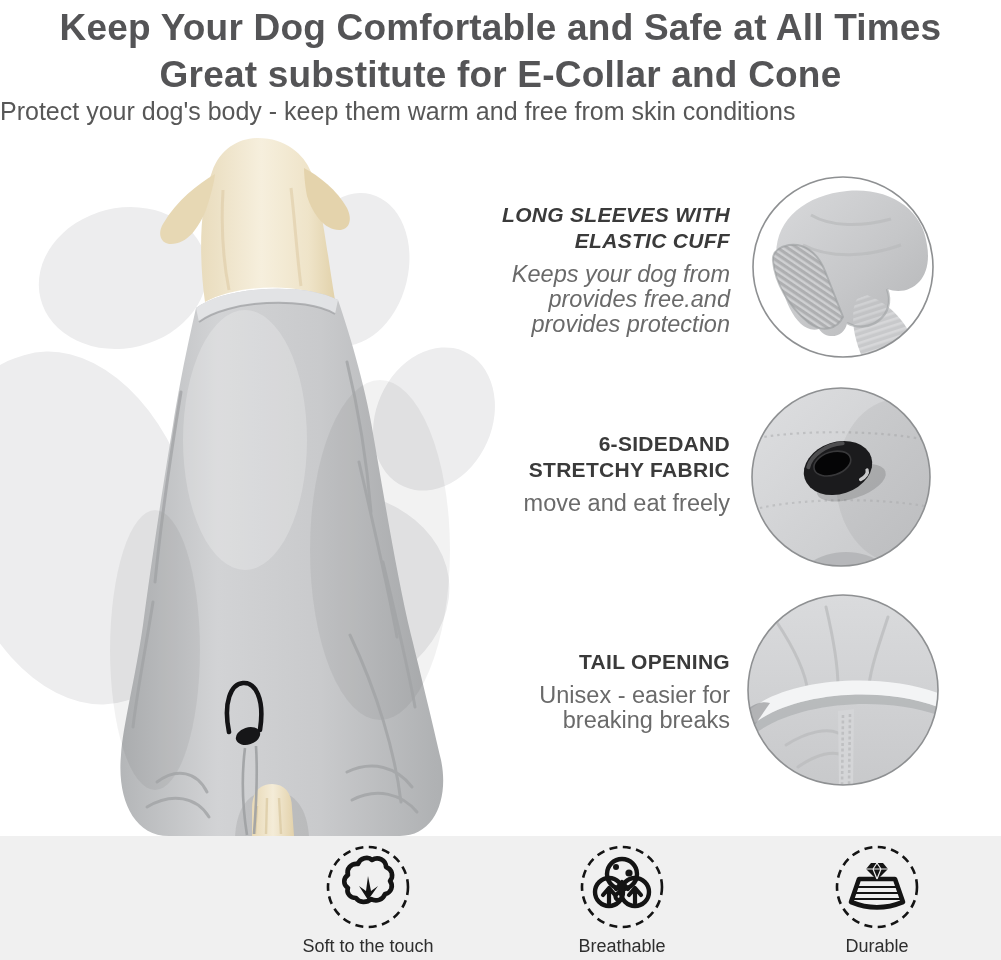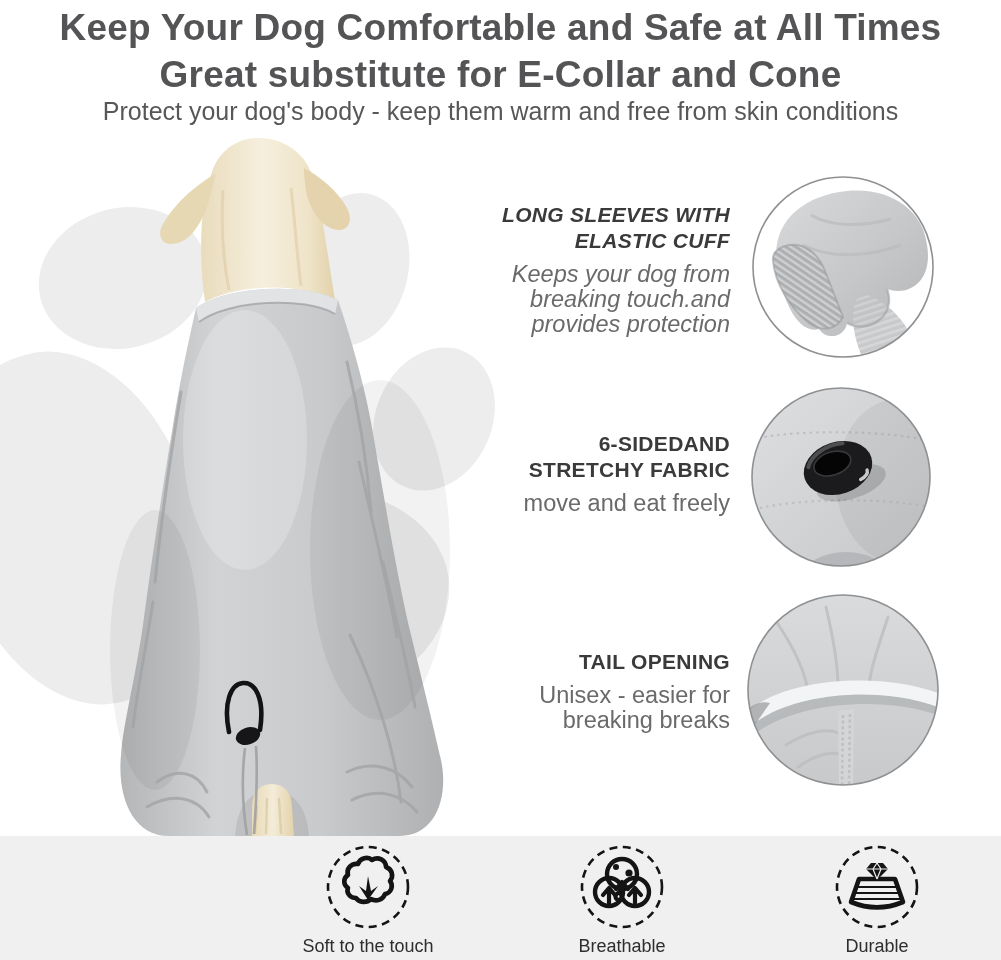--- a/index.html
+++ b/index.html
@@ -4,21 +4,21 @@
 <style>
   html,body{margin:0;padding:0;}
   body{width:1001px;height:960px;overflow:hidden;background:#ffffff;
        font-family:"Liberation Sans", sans-serif;}
   .stage{position:relative;width:1001px;height:960px;background:#ffffff;overflow:hidden;}
 
   
   .headline{position:absolute;left:0;top:4px;width:1001px;text-align:center;
             font-weight:bold;font-size:37px;line-height:47px;color:#545456;letter-spacing:.2px;}
   .headline .l2{display:block;}
-  .subtitle{position:absolute;left:0;top:97px;width:1001px;text-align:center;
+  .subtitle{position:absolute;left:0;top:97px;width:1001px;text-align:left;
             font-size:25px;color:#575757;}
 
   
   .paw{position:absolute;background:#ededee;border-radius:50%;z-index:1;}
   .paw.toe1{left:38px;top:208px;width:170px;height:140px;transform:rotate(-14deg);}
   .paw.toe2{left:296px;top:192px;width:112px;height:155px;transform:rotate(14deg);}
   .paw.toe3{left:376px;top:345px;width:116px;height:148px;transform:rotate(24deg);}
   .paw.pad1{left:-45px;top:348px;width:240px;height:360px;border-radius:48%;transform:rotate(-18deg);}
   .paw.pad2{left:150px;top:488px;width:300px;height:220px;border-radius:50%;transform:rotate(-8deg);}
 
@@ -125,21 +125,21 @@
     <path d="M150,618 C146,650 148,680 152,705 M161,616 C163,648 161,678 159,704" fill="none" stroke="#9fa1a3" stroke-width="2.6" opacity="0.9"></path>
     <path d="M134,602 C128,572 136,554 148,553 C160,552 170,568 165,600" fill="none" stroke="#131315" stroke-width="4.6" stroke-linecap="round"></path>
     <ellipse cx="153" cy="606" rx="12.5" ry="8.5" fill="#161618" transform="rotate(-18 153 606)"></ellipse>
   </svg>
 
   <div class="feature" id="feature-1">
     <div class="t">LONG SLEEVES WITH</div>
     <div class="t">ELASTIC CUFF</div>
     <div class="d">
       <div>Keeps your dog from</div>
-      <div>breaking touch.and</div>
+      <div>provides free.and</div>
       <div>provides protection</div>
     </div>
   </div>
 
   <div class="feature" id="feature-2">
     <div class="t">6-SIDEDAND</div>
     <div class="t">STRETCHY FABRIC</div>
     <div class="d">
       <div>move and eat freely</div>
     </div>

